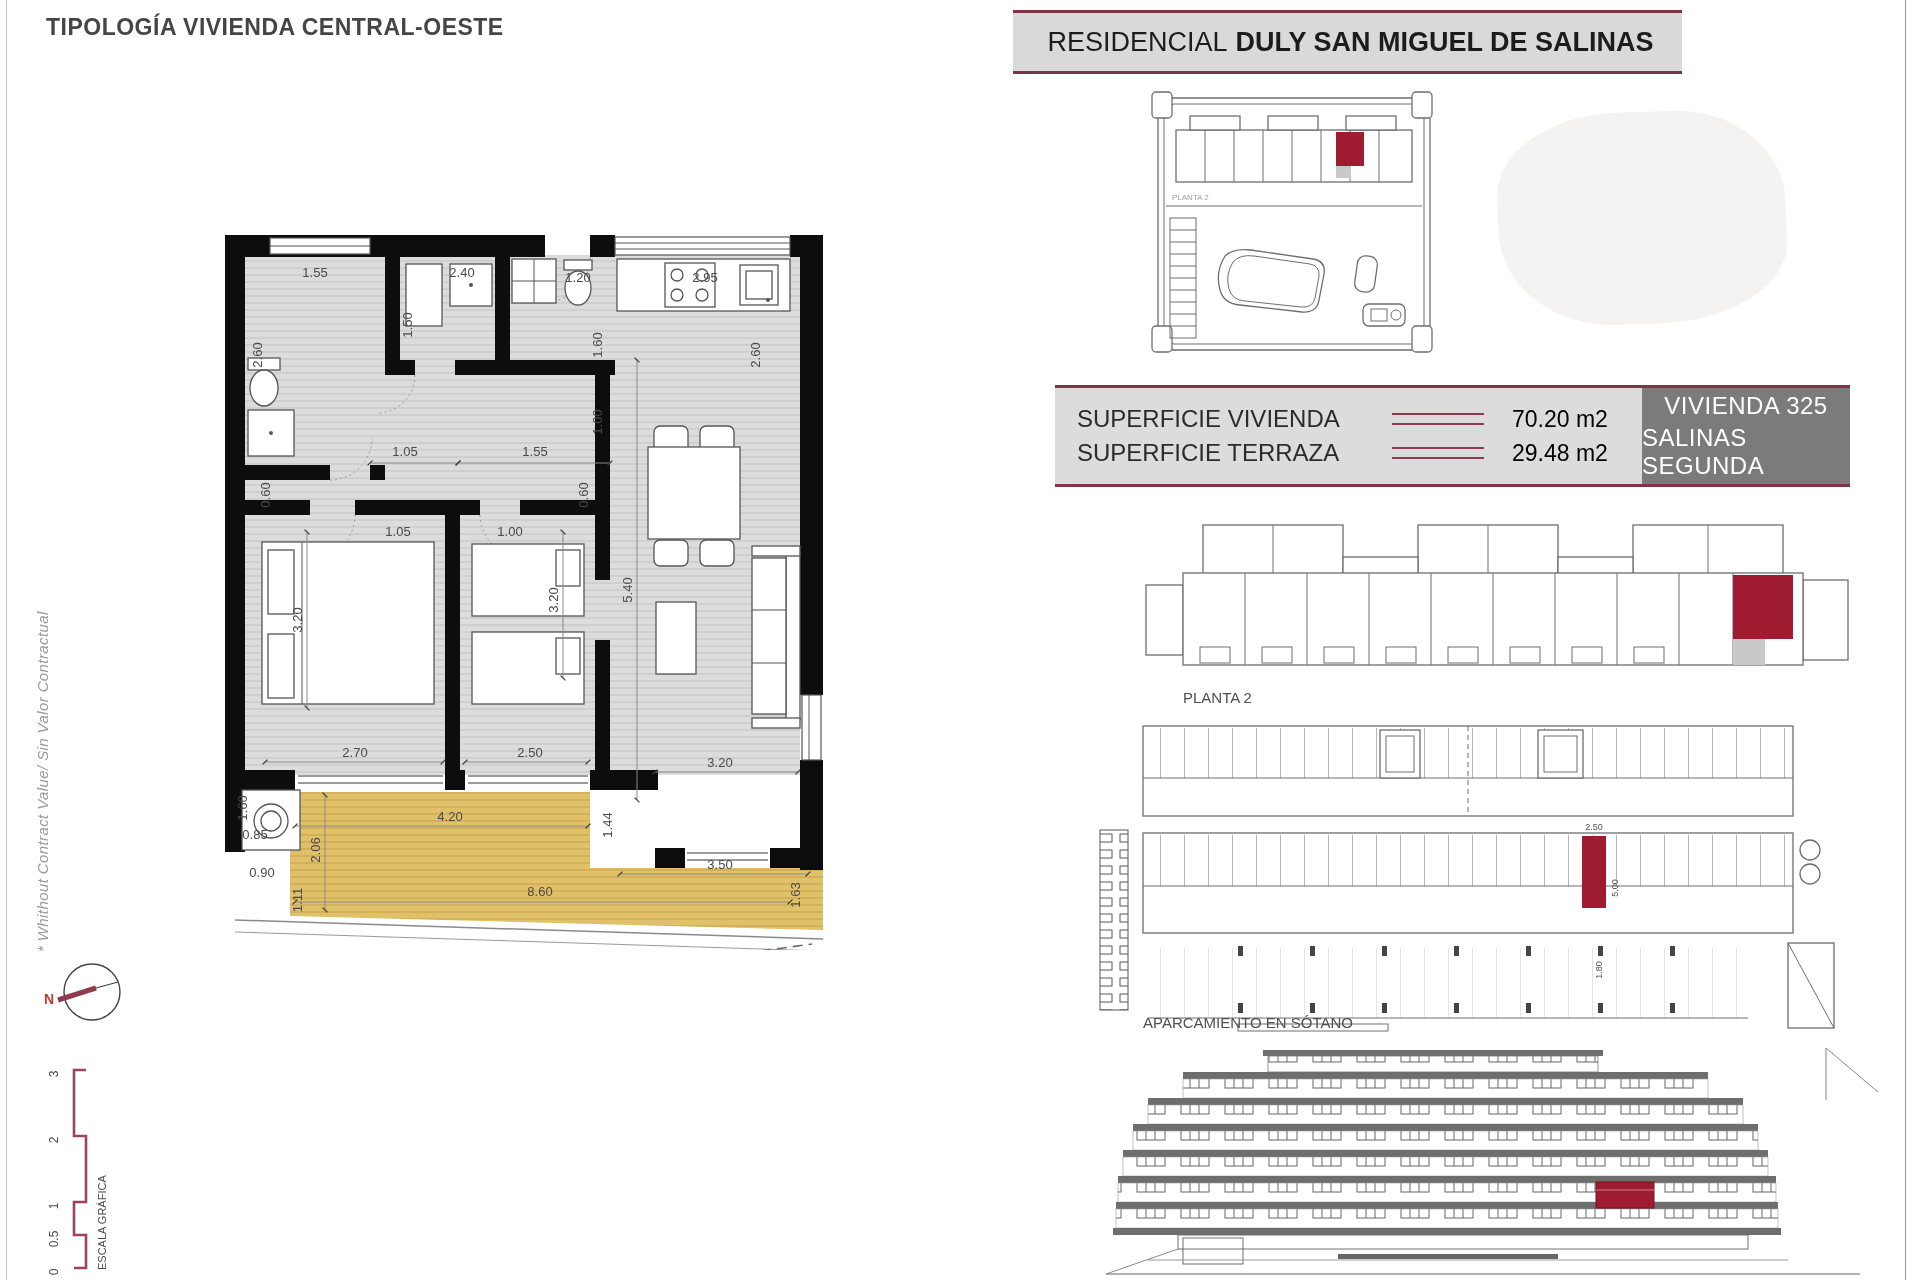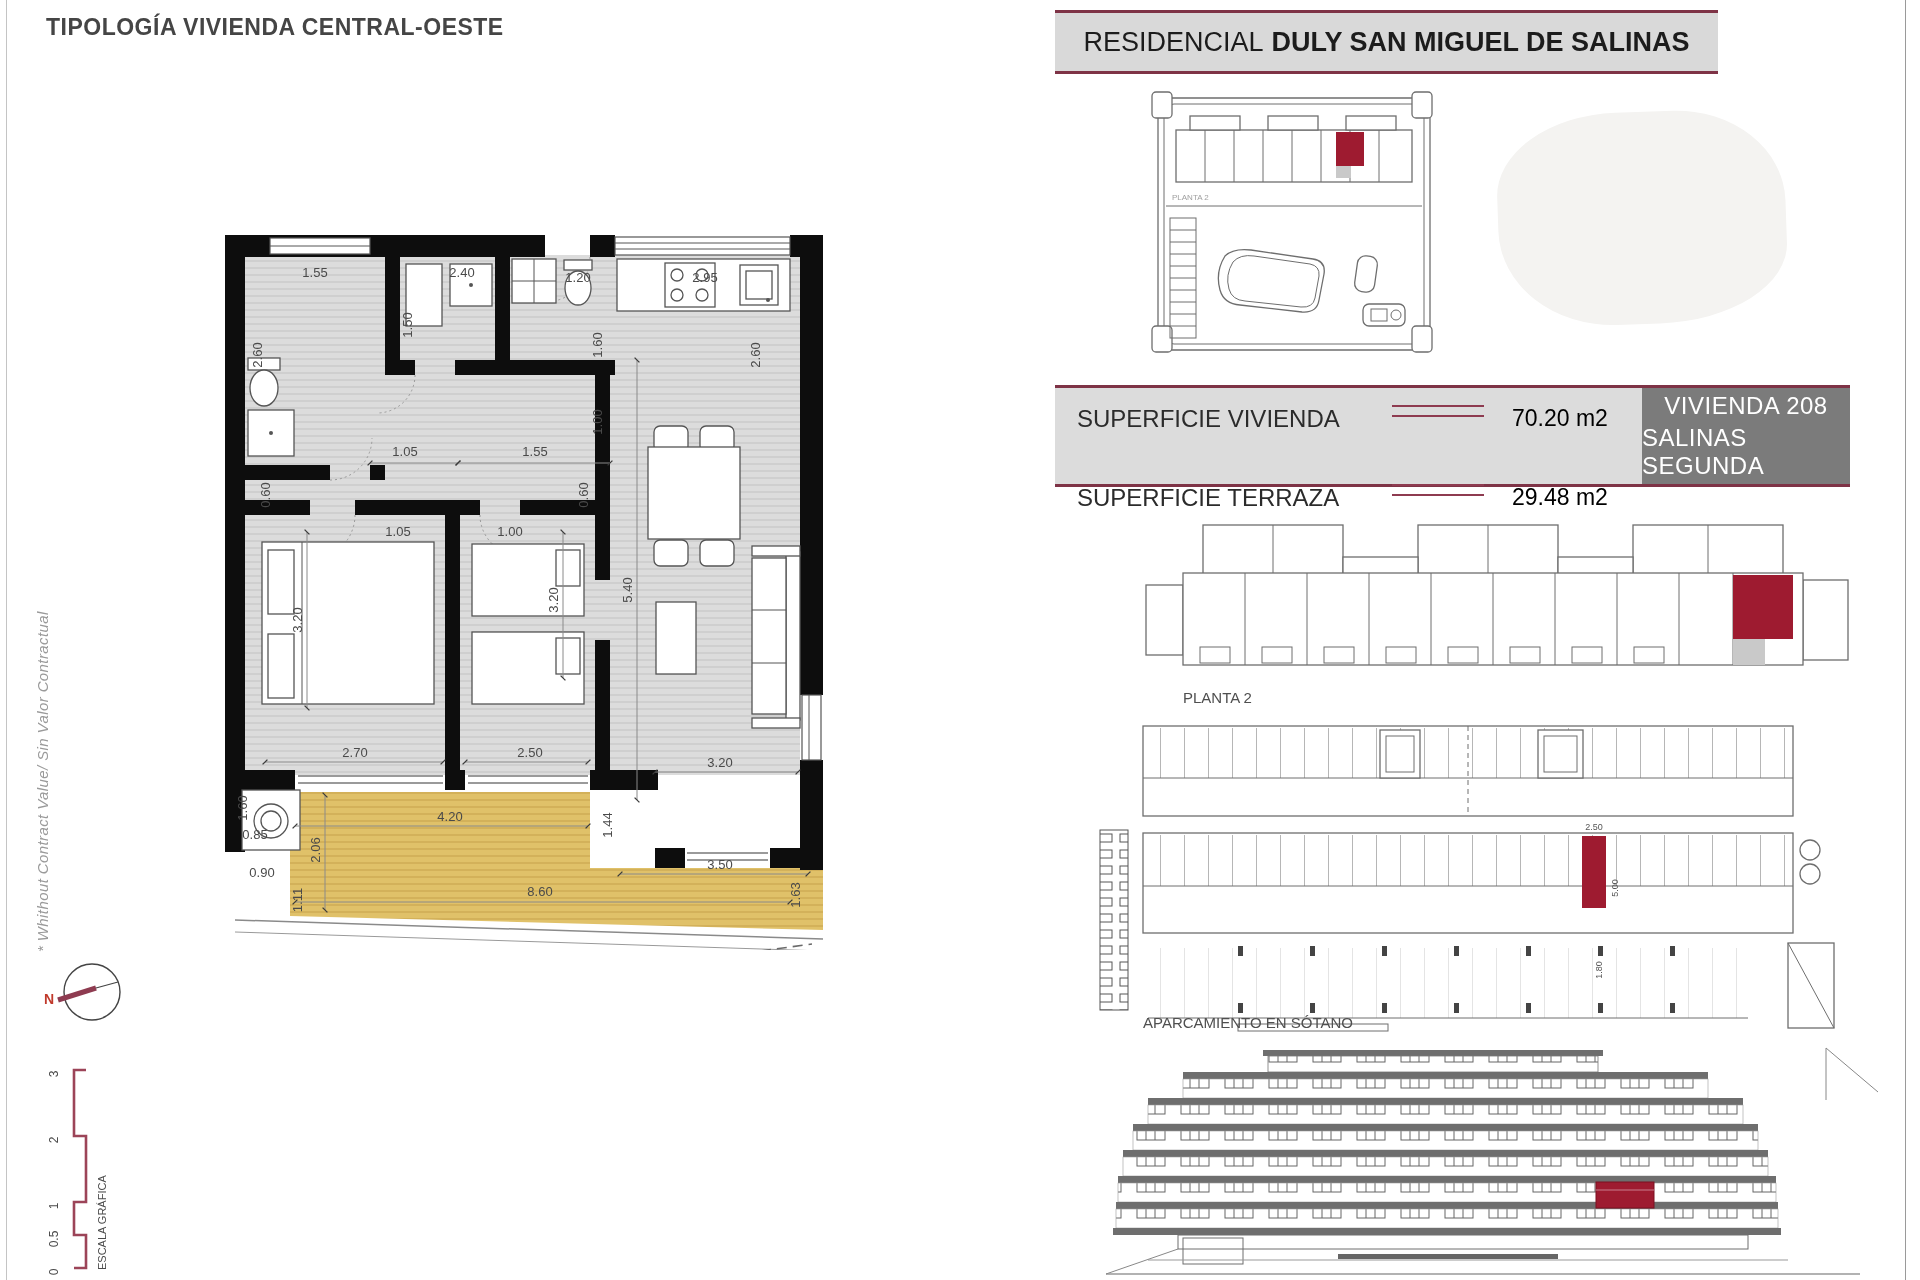--- a/index.html
+++ b/index.html
@@ -11,21 +11,21 @@
   .sidenote{font-size:15px;font-style:italic;color:#9a9a9a;letter-spacing:.4px;
             transform:rotate(-90deg);transform-origin:left top;white-space:nowrap;}
   .hdr{display:flex;align-items:center;justify-content:center;background:#d9d9d9;
        border-top:3px solid #7e3346;border-bottom:3px solid #7e3346;}
   .hdr span{font-size:27px;color:#1c1c1c;}
   .hdr .bold{font-weight:bold;margin-left:8px;text-align:center;}
   .blob{background:#f4f3f1;border-radius:42% 38% 45% 40% / 38% 44% 36% 46%;transform:rotate(-2deg);}
   .tbl{display:flex;border-top:3px solid #7e3346;border-bottom:3px solid #7e3346;}
   .tbl-left{background:#dcdcdc;flex:1;display:flex;flex-direction:column;justify-content:center;
             padding:6px 0 6px 22px;gap:6px;}
-  .trow{display:flex;align-items:flex-start;margin-top:45px;}
+  .trow{display:flex;align-items:center;}
   .trow .lbl{font-size:24px;color:#2b2b2b;width:315px;}
   .dline{width:92px;height:8px;border-top:2px solid #8e3b50;border-bottom:2px solid #8e3b50;margin-right:28px;}
   .trow .val{font-size:23px;color:#000000;width:130px;}
   .unitbox{width:252px;background:#7b7b7b;color:#fff;display:flex;flex-direction:column;
            justify-content:center;align-items:center;gap:4px;}
   .unitbox div{font-size:24px;letter-spacing:.5px;}
   svg text.dim{font-family:"Liberation Sans",sans-serif;font-size:13px;fill:#4a4a4a;text-anchor:middle;}
   svg text.pdim{font-family:"Liberation Sans",sans-serif;font-size:9px;fill:#555;text-anchor:middle;}
   svg text.stick{font-family:"Liberation Sans",sans-serif;font-size:12px;fill:#4a4a4a;text-anchor:middle;}
   svg text.dwglabel{font-family:"Liberation Sans",sans-serif;font-size:15px;fill:#4f4f4f;}
@@ -261,21 +261,21 @@
     <g>
         <text x="30" y="16" transform="rotate(-90 30 16)" class="stick">3</text>
         <text x="30" y="82" transform="rotate(-90 30 82)" class="stick">2</text>
         <text x="30" y="148" transform="rotate(-90 30 148)" class="stick">1</text>
         <text x="30" y="181" transform="rotate(-90 30 181)" class="stick">0.5</text>
         <text x="30" y="214" transform="rotate(-90 30 214)" class="stick">0</text>
       </g>
     <text class="scalelbl" x="78" y="212" transform="rotate(-90 78 212)">ESCALA GRÁFICA</text>
   </svg>
 
-  <div class="abs hdr" style="left:1055px;top:10px;width:663px;height:58px;">
+  <div class="abs hdr" style="left:1013px;top:10px;width:663px;height:58px;padding-left:6px;">
     <span>RESIDENCIAL</span>
     <span class="bold">DULY SAN MIGUEL DE SALINAS</span>
   </div>
 
   <div class="abs blob" style="left:1498px;top:112px;width:288px;height:212px;"></div>
 
   <svg class="abs" style="left:1150px;top:88px;" width="300" height="280" viewBox="0 0 300 280">
     <rect class="oln" x="8" y="10" width="272" height="252" rx="14"></rect>
     <rect class="oln2" x="14" y="16" width="260" height="240" rx="10"></rect>
     <rect class="oln" x="2" y="4" width="20" height="26" rx="4"></rect>
@@ -330,21 +330,21 @@
         <span class="dline"></span>
         <span class="val">70.20 m2</span>
       </div>
       <div class="trow">
         <span class="lbl">SUPERFICIE TERRAZA</span>
         <span class="dline"></span>
         <span class="val">29.48 m2</span>
       </div>
     </div>
     <div class="unitbox">
-      <div>VIVIENDA 208</div>
+      <div>VIVIENDA 325</div>
       <div>SALINAS SEGUNDA</div>
     </div>
   </div>
 
   <svg class="abs" style="left:1088px;top:515px;" width="815" height="200" viewBox="0 0 815 200">
     <rect class="oln" x="115" y="10" width="140" height="50"></rect>
     <rect class="oln" x="330" y="10" width="140" height="50"></rect>
     <rect class="oln" x="545" y="10" width="150" height="50"></rect>
     <line class="oln2" x1="185" y1="10" x2="185" y2="60"></line>
     <line class="oln2" x1="400" y1="10" x2="400" y2="60"></line>

